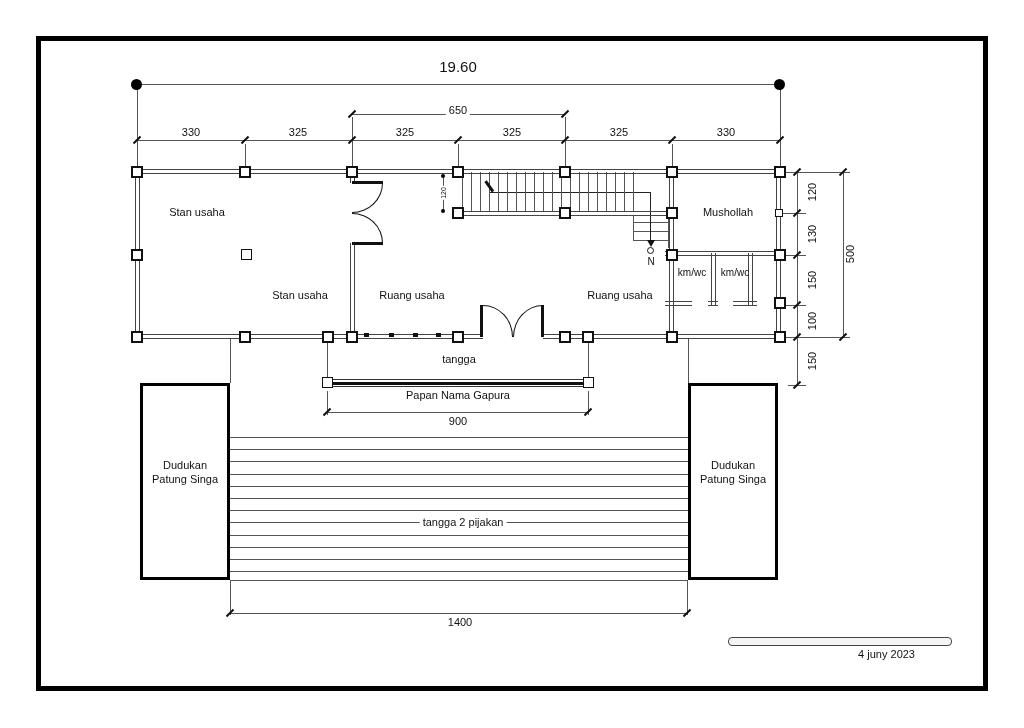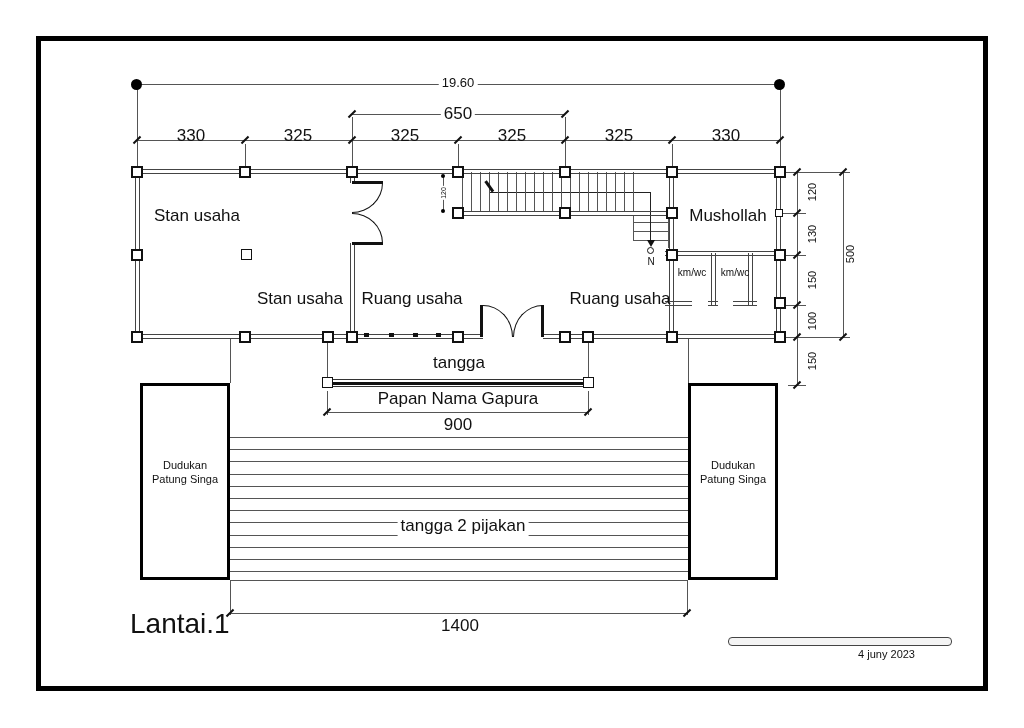--- a/index.html
+++ b/index.html
@@ -13,41 +13,41 @@
   .wh{position:absolute;height:5px;border-top:1px solid #444;border-bottom:1px solid #444;box-sizing:border-box;z-index:1;}
   .wv{position:absolute;width:5px;border-left:1px solid #444;border-right:1px solid #444;box-sizing:border-box;z-index:1;}
   
   .colm{position:absolute;width:12px;height:12px;background:#fff;border:2px solid #111;box-sizing:border-box;z-index:5;}
   .sq{position:absolute;background:#fff;border:1.5px solid #111;box-sizing:border-box;z-index:5;}
   
   .tk{position:absolute;width:10px;height:2px;background:#111;transform:rotate(-45deg);z-index:4;}
   .dot{position:absolute;border-radius:50%;background:#000;z-index:4;}
   .thk{position:absolute;background:#111;z-index:3;}
   
-  .lbl{position:absolute;font-size:17px;white-space:nowrap;transform:translateX(-50%);z-index:6;}
+  .lbl{position:absolute;font-size:11px;white-space:nowrap;transform:translateX(-50%);z-index:6;}
   .lblbg{background:#fff;padding:0 3px;}
   .dimv{position:absolute;font-size:11px;white-space:nowrap;transform:translate(-50%,-50%) rotate(-90deg);background:#fff;padding:0 2px;z-index:6;}
   .big{position:absolute;z-index:6;white-space:nowrap;}
   .arc{position:absolute;box-sizing:border-box;z-index:2;}
   .dbox{position:absolute;width:90px;height:197px;border:3px solid #000;box-sizing:border-box;background:#fff;z-index:2;}
   .dlabel{position:absolute;width:90px;text-align:center;font-size:11px;line-height:14px;z-index:6;}
   .tbar{position:absolute;left:728px;top:637px;width:222px;height:7px;border:1px solid #444;border-radius:4px;background:#f4f4f4;z-index:6;}
   .ring{position:absolute;width:7px;height:7px;border:1.5px solid #111;border-radius:50%;box-sizing:border-box;z-index:3;}
   .arrowdn{position:absolute;width:0;height:0;border-left:4px solid transparent;border-right:4px solid transparent;border-top:7px solid #111;z-index:3;}
 </style>
 </head>
 <body>
 
 <div class="sheet">
   <div class="frame"></div>
 
   <div class="dot" style="left:131px;top:79px;width:11px;height:11px;"></div>
   <div class="dot" style="left:774px;top:79px;width:11px;height:11px;"></div>
   <div class="hl" style="left:137px;top:84px;width:643px;"></div>
-  <div class="lbl lblbg" style="left:458px;top:75px;font-size:13px;">19.60</div>
+  <div class="lbl lblbg" style="left:458px;top:58px;font-size:15px;">19.60</div>
   <div class="vl" style="left:137px;top:85px;height:84px;"></div>
   <div class="vl" style="left:780px;top:85px;height:84px;"></div>
 
   <div class="hl" style="left:352px;top:114px;width:213px;"></div>
   <div class="lbl lblbg" style="left:458px;top:104px;">650</div>
   <div class="tk" style="left:347px;top:113px;"></div>
   <div class="tk" style="left:560px;top:113px;"></div>
 
   <div class="hl" style="left:137px;top:140px;width:643px;"></div>
   <div class="tk" style="left:132px;top:139px;"></div>
@@ -211,21 +211,20 @@
   <div></div>
   <div class="lbl lblbg" style="left:463px;top:516px;">tangga 2 pijakan</div>
 
   <div class="vl" style="left:230px;top:581px;height:34px;"></div>
   <div class="vl" style="left:687px;top:581px;height:34px;"></div>
   <div class="hl" style="left:230px;top:613px;width:457px;"></div>
   <div class="tk" style="left:225px;top:612px;"></div>
   <div class="tk" style="left:682px;top:612px;"></div>
   <div class="lbl" style="left:460px;top:616px;">1400</div>
 
-  <div class="big" style="left:130px;top:608px;font-size:28px;">Lantai.1</div>
   <div class="tbar"></div>
   <div class="big" style="left:760px;top:648px;width:155px;text-align:right;font-size:11px;">4 juny 2023</div>
 <div style="position: absolute; background: rgb(85, 85, 85); left: 462px; top: 172px; width: 1px; height: 39px;"></div>
     <div style="position: absolute; background: rgb(85, 85, 85); left: 471px; top: 172px; width: 1px; height: 39px;"></div>
     <div style="position: absolute; background: rgb(85, 85, 85); left: 480px; top: 172px; width: 1px; height: 39px;"></div>
     <div style="position: absolute; background: rgb(85, 85, 85); left: 489px; top: 172px; width: 1px; height: 39px;"></div>
     <div style="position: absolute; background: rgb(85, 85, 85); left: 498px; top: 172px; width: 1px; height: 39px;"></div>
     <div style="position: absolute; background: rgb(85, 85, 85); left: 507px; top: 172px; width: 1px; height: 39px;"></div>
     <div style="position: absolute; background: rgb(85, 85, 85); left: 516px; top: 172px; width: 1px; height: 39px;"></div>
     <div style="position: absolute; background: rgb(85, 85, 85); left: 525px; top: 172px; width: 1px; height: 39px;"></div>

